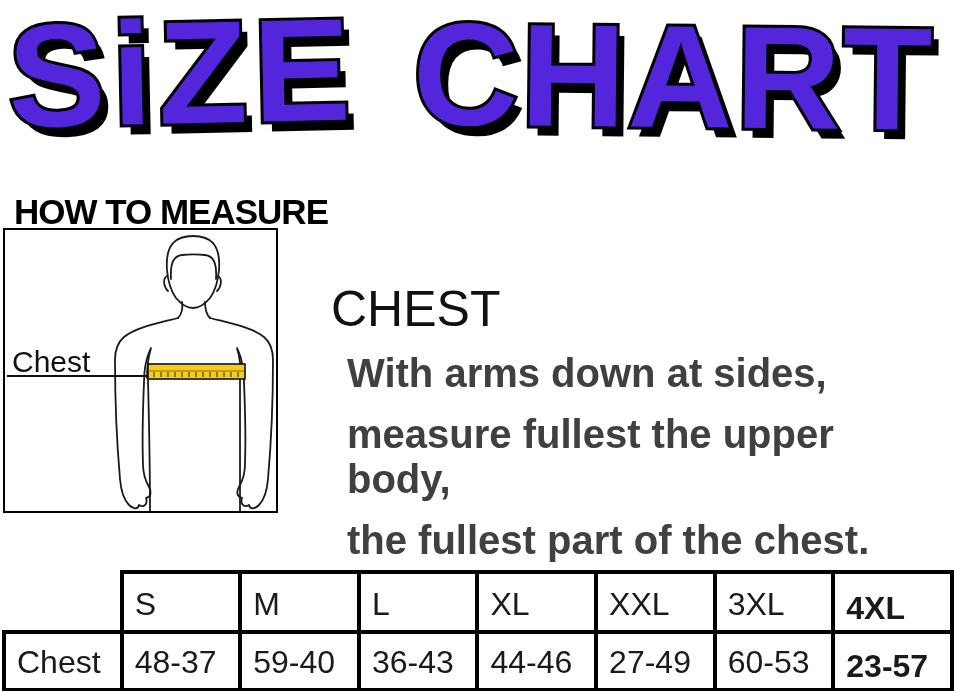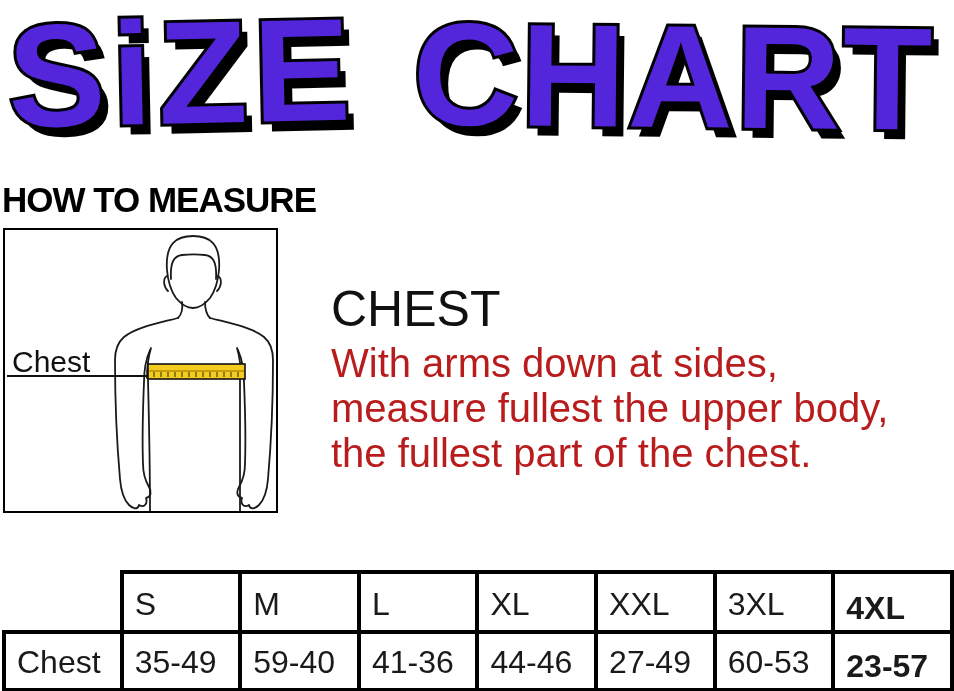--- a/index.html
+++ b/index.html
@@ -18,40 +18,40 @@
     font-size:146px; line-height:1.0; font-weight:bold;
     -webkit-text-stroke:6px #000; paint-order:stroke fill;
     text-shadow:8px 10px 0 #000;
     letter-spacing:6px; white-space:nowrap;
   }
   .title-word.w1 { transform:rotate(-1.2deg); transform-origin:left center; }
   .title-word.w2 { transform:rotate(0.6deg); letter-spacing:2px; }
 
   
   .how-heading {
-    position:absolute; left:2px; top:180px; margin:0;
+    position:absolute; left:2px; top:180px; margin:12px;
     font-size:35px; font-weight:bold; letter-spacing:-1px; color:#000;
   }
 
   
   .figure-box {
     position:absolute; left:3px; top:228px; width:275px; height:285px;
     border:2px solid #000; box-sizing:border-box; background:#fff;
   }
   .figure-box svg { display:block; width:100%; height:100%; }
 
   
   .chest-text { position:absolute; left:331px; top:283px; width:622px; }
   .chest-text h1 {
     margin:0 0 6px 0; font-size:50px; line-height:52px;
     font-weight:normal; color:#111; letter-spacing:0;
   }
   .chest-text .line {
-    margin:0; font-size:40px; line-height:45px;
-    font-weight:normal; color:#b91c1c;
+    margin:16px; font-size:40px; line-height:45px;
+    font-weight:bold; color:#404040;
   }
 
   
   .size-table {
     position:absolute; left:2px; top:570px;
     border-collapse:collapse; table-layout:fixed;
   }
   .size-table col { width:119px; }
   .size-table col.first { width:118px; }
   .size-table th, .size-table td {
@@ -149,23 +149,23 @@
       <th>S</th>
       <th>M</th>
       <th>L</th>
       <th>XL</th>
       <th>XXL</th>
       <th>3XL</th>
       <th>4XL</th>
     </tr>
     <tr class="data">
       <td>Chest</td>
-      <td>35-49</td>
+      <td>48-37</td>
       <td>59-40</td>
-      <td>41-36</td>
+      <td>36-43</td>
       <td>44-46</td>
       <td>27-49</td>
       <td>60-53</td>
       <td>23-57</td>
     </tr>
   </tbody>
     </table>
 
 </div>
 

